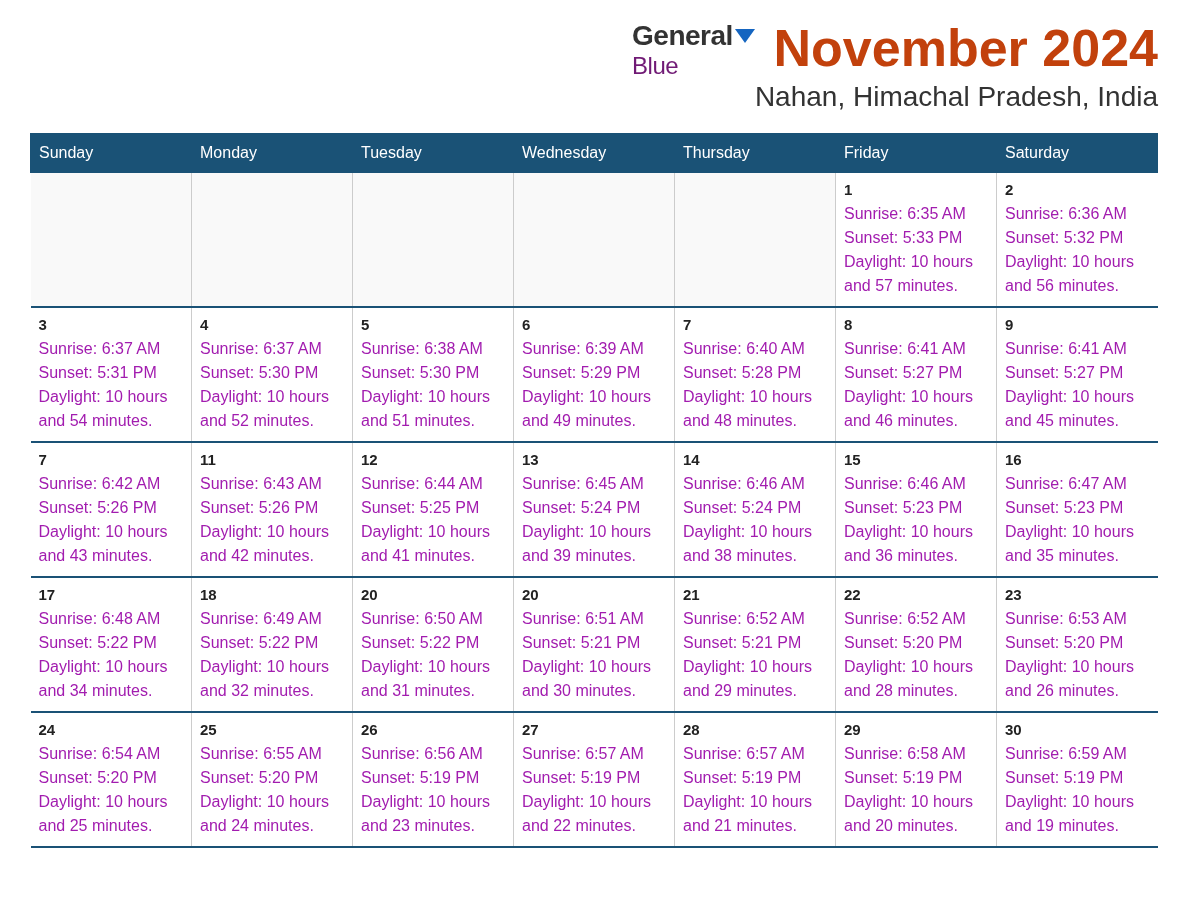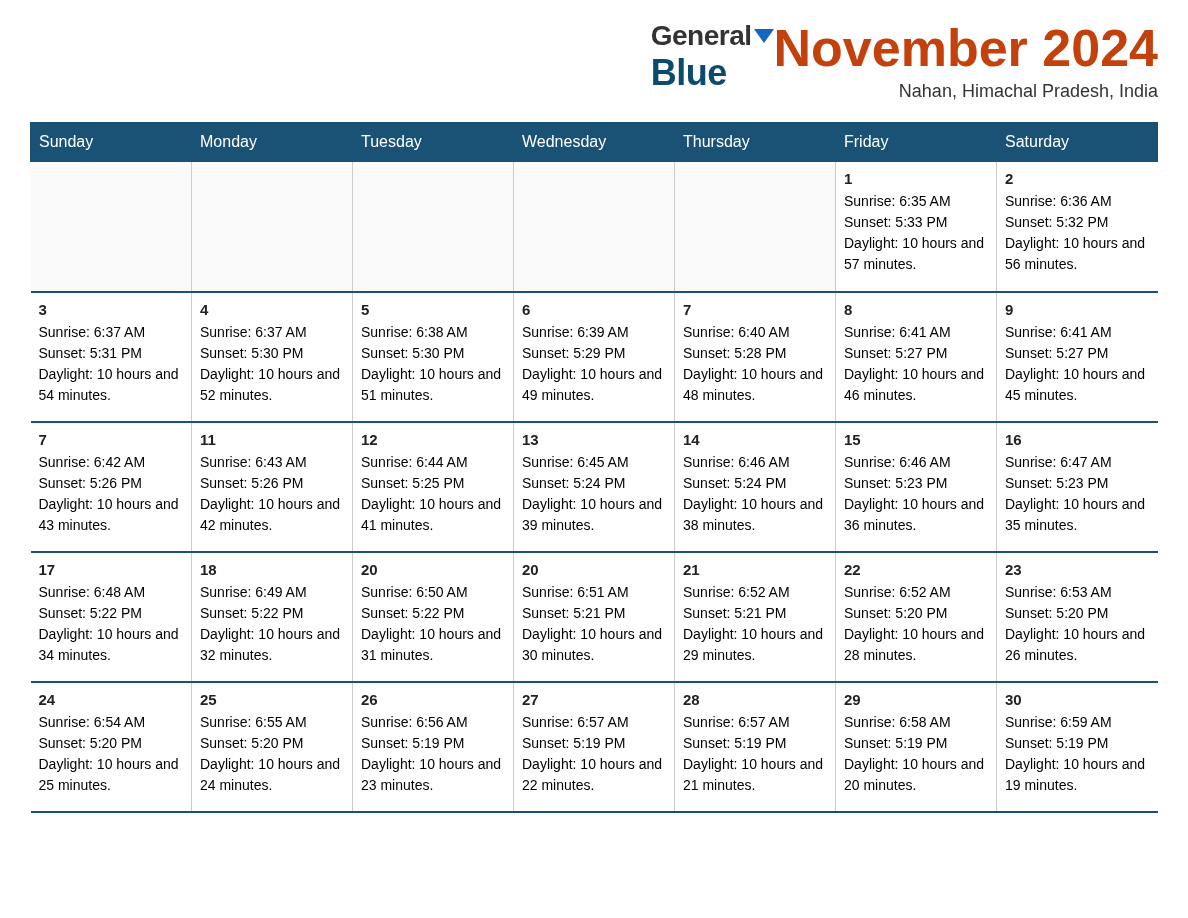--- a/index.html
+++ b/index.html
@@ -21,23 +21,23 @@
       flex-direction: column;
       align-items: flex-start;
     }
     .logo-general {
       font-size: 28px;
       font-weight: bold;
       color: #333;
       letter-spacing: -0.5px;
     }
     .logo-blue {
-      font-size: 36px;
-      font-weight: bold;
-      color: #0c4a6e;
+      font-size: 24px;
+      font-weight: normal;
+      color: #701a75;
       letter-spacing: -0.5px;
     }
     .logo-triangle {
       display: inline-block;
       width: 0;
       height: 0;
       border-left: 10px solid transparent;
       border-right: 10px solid transparent;
       border-top: 14px solid #1565c0;
       margin-left: 2px;
@@ -46,21 +46,21 @@
     .title-area {
       text-align: right;
     }
     .month-title {
       font-size: 52px;
       font-weight: bold;
       color: #c2410c;
       line-height: 1.1;
     }
     .location-title {
-      font-size: 18px;
+      font-size: 28px;
       color: #333;
       margin-top: 4px;
     }
     table {
       width: 100%;
       border-collapse: collapse;
       table-layout: fixed;
     }
     thead tr {
       background-color: #1a5276;
@@ -90,22 +90,22 @@
       border-right: none;
     }
     .day-number {
       font-size: 15px;
       font-weight: bold;
       color: #222;
       display: block;
       margin-bottom: 4px;
     }
     .day-info {
-      font-size: 14px;
-      color: #000000;
+      font-size: 16px;
+      color: #a21caf;
       line-height: 1.5;
     }
     .empty-cell {
       background: #f9f9f9;
     }
     .logo-row {
       display: flex;
       align-items: center;
     }
   </style>

